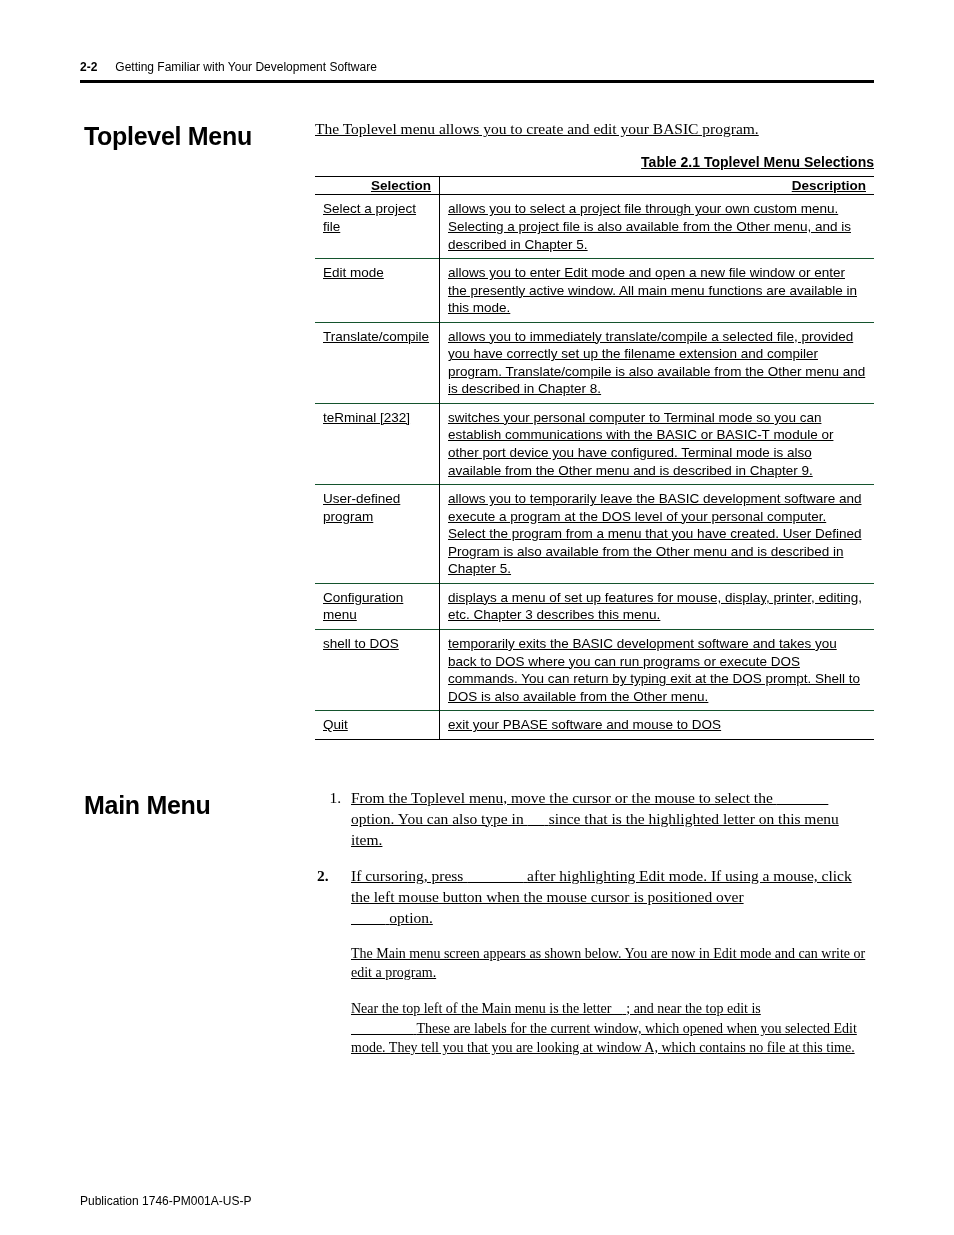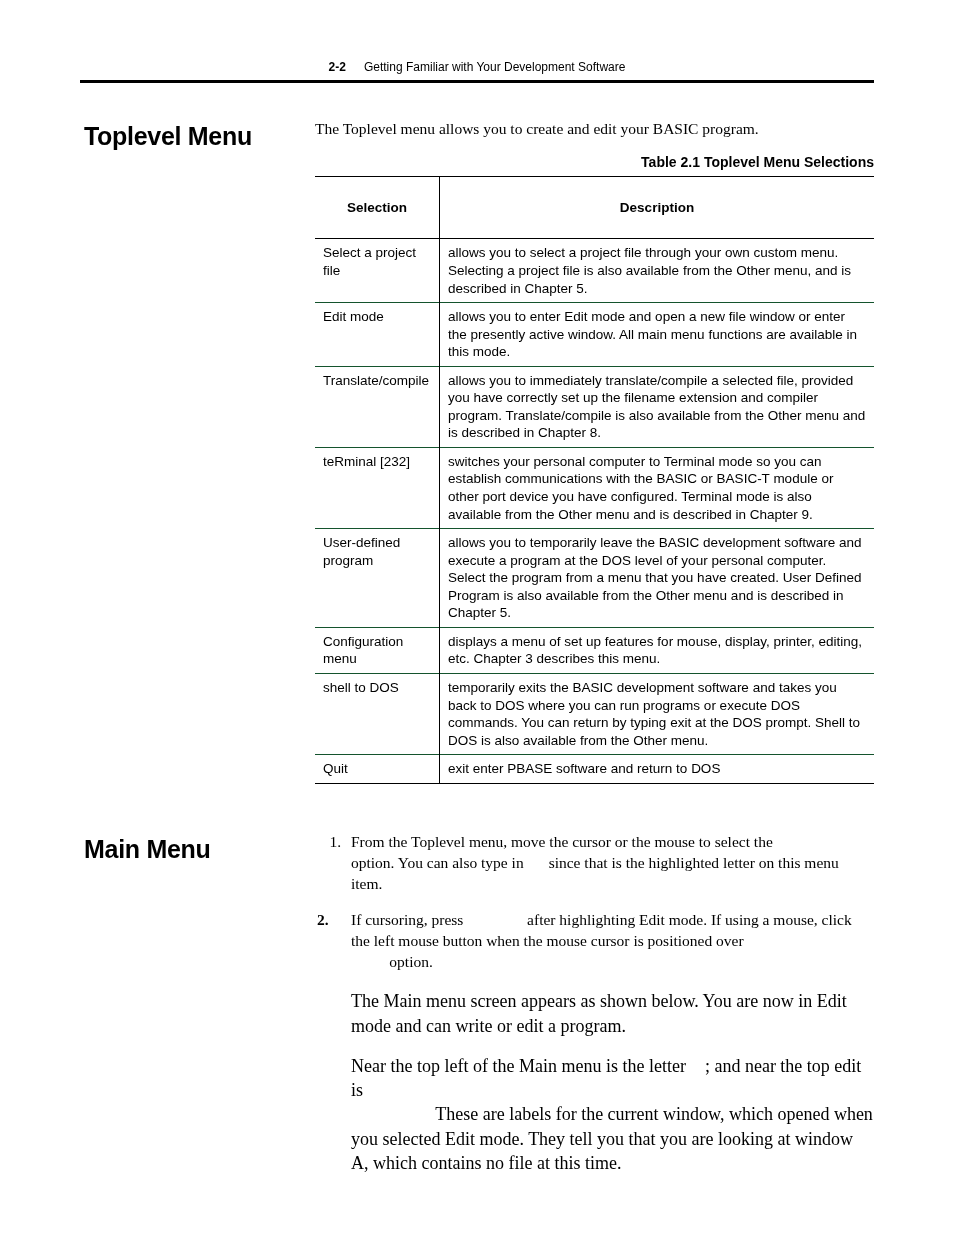--- a/index.html
+++ b/index.html
@@ -14,21 +14,20 @@
     padding: 60px 80px 40px 80px;
     box-sizing: border-box;
   }
   .running-head {
     display: flex;
     align-items: baseline;
     font-family: Helvetica, Arial, sans-serif;
     font-size: 12px;
     color: #000;
     margin-bottom: 6px;
-    justify-content: center;
   }
   .running-head .page-no {
     font-weight: bold;
     margin-right: 18px;
   }
   .thick-rule {
     border: 0;
     border-top: 3px solid #000;
     margin: 0 0 36px 0;
   }
@@ -43,20 +42,21 @@
   .side-heading {
     font-family: Helvetica, Arial, sans-serif;
     font-weight: bold;
     font-size: 25px;
     letter-spacing: -0.3px;
     margin: 4px;
     line-height: 1.1;
   }
   .body-col {
     flex: 1;
+    text-decoration: underline;
   }
   .body-para {
     font-size: 15.5px;
     line-height: 1.35;
     margin: 0 0 10px 0;
   }
   .table-caption {
     font-family: Helvetica, Arial, sans-serif;
     font-weight: bold;
     font-size: 14px;
@@ -64,25 +64,25 @@
     text-align: right;
   }
   table.menu-table {
     border-collapse: collapse;
     width: 100%;
     font-family: Helvetica, Arial, sans-serif;
     font-size: 13.5px;
     line-height: 1.3;
   }
   table.menu-table th {
-    text-align: center;
+    text-align: right;
     font-weight: bold;
     border-top: 1.5px solid #000;
     border-bottom: 1.5px solid #000;
-    padding: 22px 8px;
+    padding: 0 8px;
   }
   table.menu-table td {
     vertical-align: top;
     border-top: 1px solid #14532d;
     padding: 5px 8px;
   }
   table.menu-table tr:last-child td {
     border-bottom: 1.5px solid #000;
   }
   table.menu-table th:first-child,
@@ -97,21 +97,21 @@
     font-size: 15.5px;
     line-height: 1.35;
     padding-left: 30px;
     margin: 0;
   }
   ol.steps li {
     margin-bottom: 16px;
     padding-left: 6px;
   }
   .after-list p {
-    font-size: 18px;
+    font-size: 14px;
     line-height: 1.35;
     margin: 0 0 16px 0;
   }
   .inline-label { font-family: Helvetica, Arial, sans-serif; }
   .footer {
     font-family: Helvetica, Arial, sans-serif;
     font-size: 12px;
     margin-top: 120px;
   }
 </style>
@@ -164,21 +164,21 @@
           <tr>
             <td>Configuration menu</td>
             <td>displays a menu of set up features for mouse, display, printer, editing, etc. Chapter 3 describes this menu.</td>
           </tr>
           <tr>
             <td>shell to DOS</td>
             <td>temporarily exits the BASIC development software and takes you back to DOS where you can run programs or execute DOS commands. You can return by typing exit at the DOS prompt. Shell to DOS is also available from the Other menu.</td>
           </tr>
           <tr>
             <td>Quit</td>
-            <td>exit enter PBASE software and return to DOS</td>
+            <td>exit your PBASE software and mouse to DOS</td>
           </tr>
         </tbody>
       </table>
     </div>
   </div>
 
   <div class="section-gap"></div>
 
   <div class="two-col">
     <div class="side-col">

